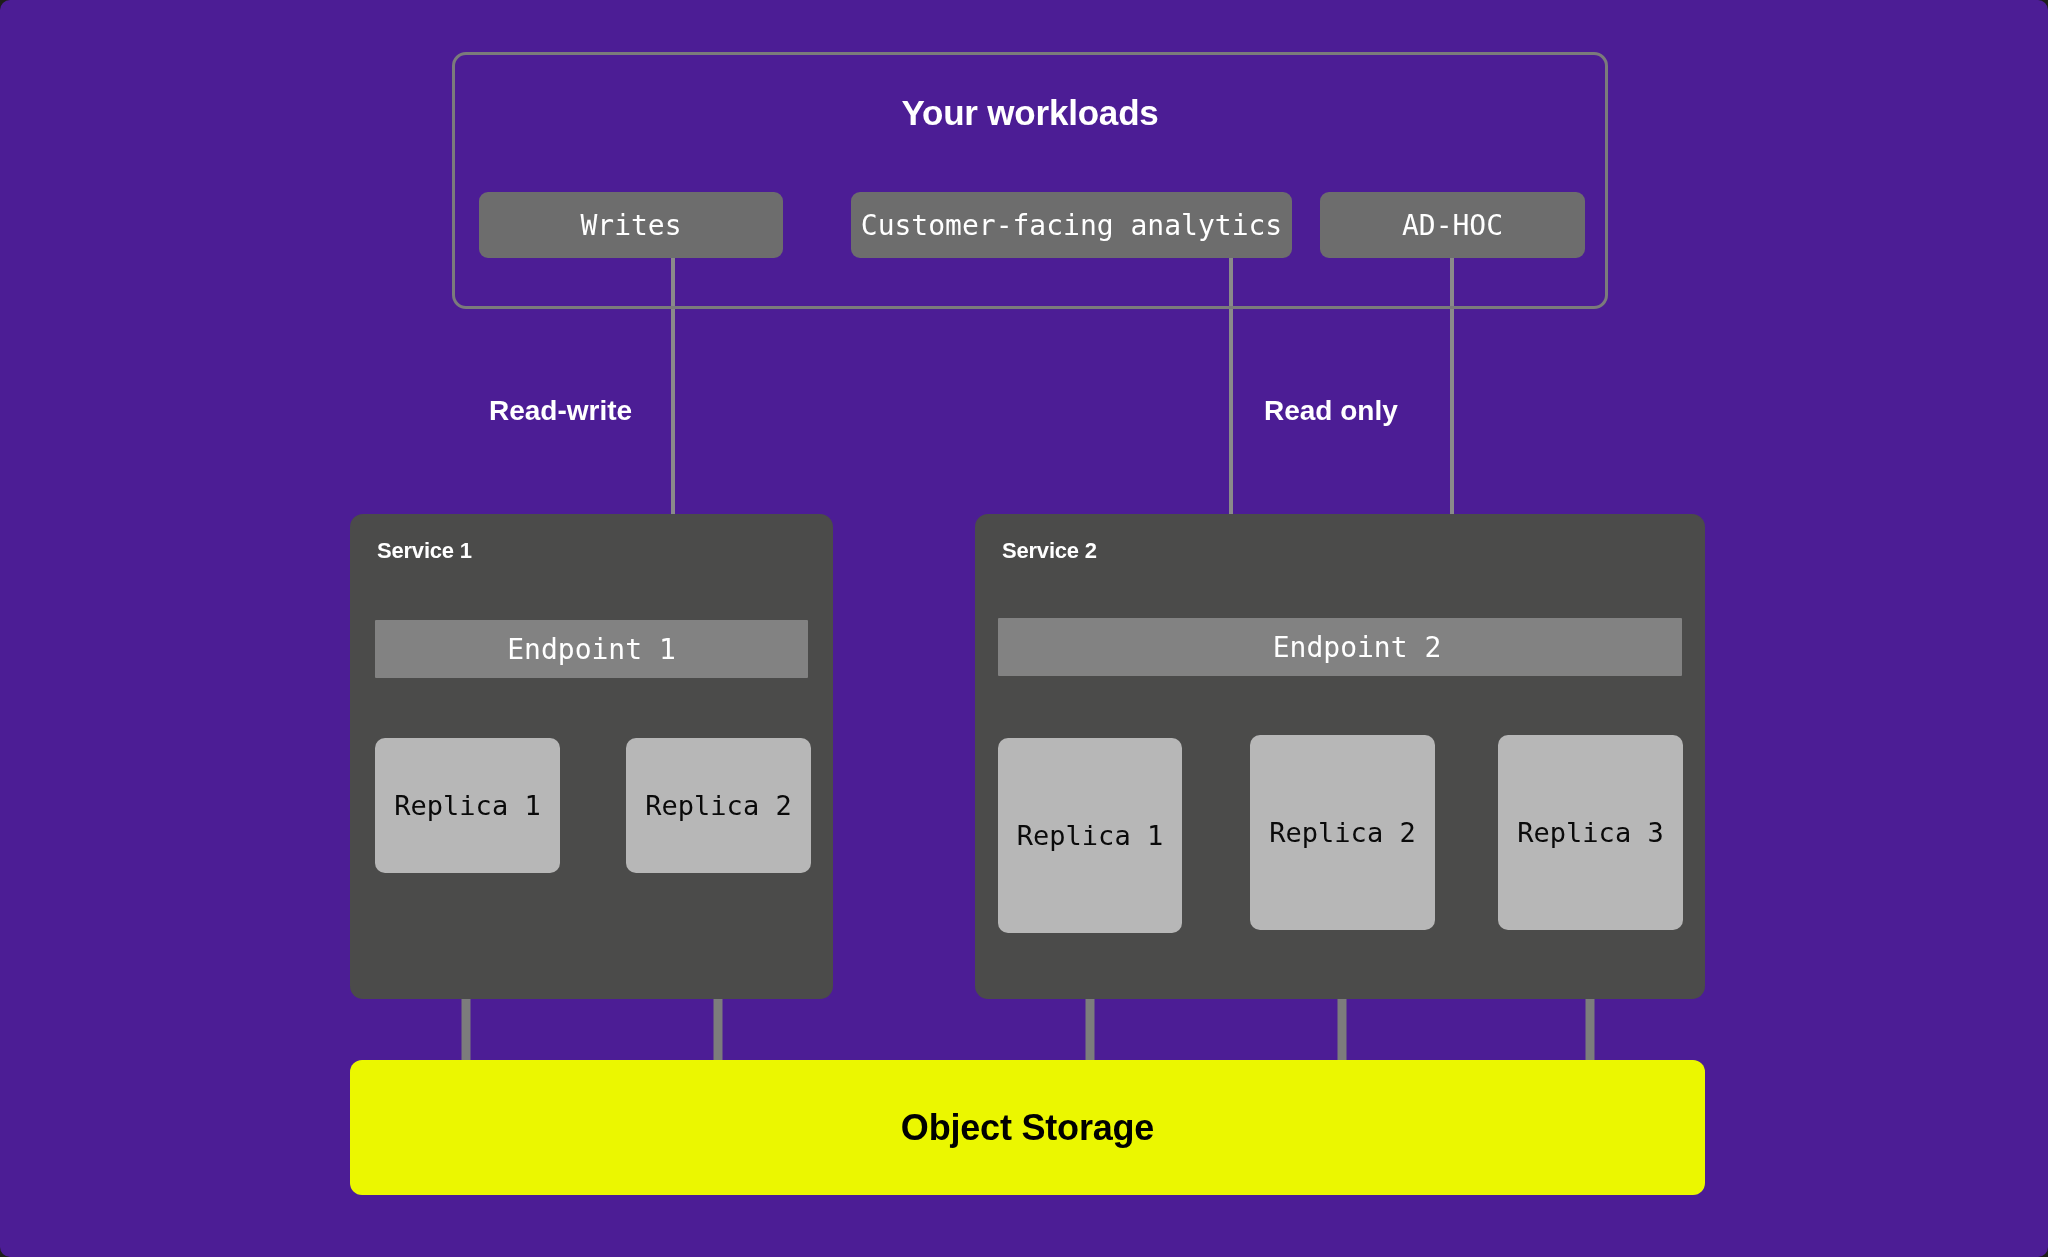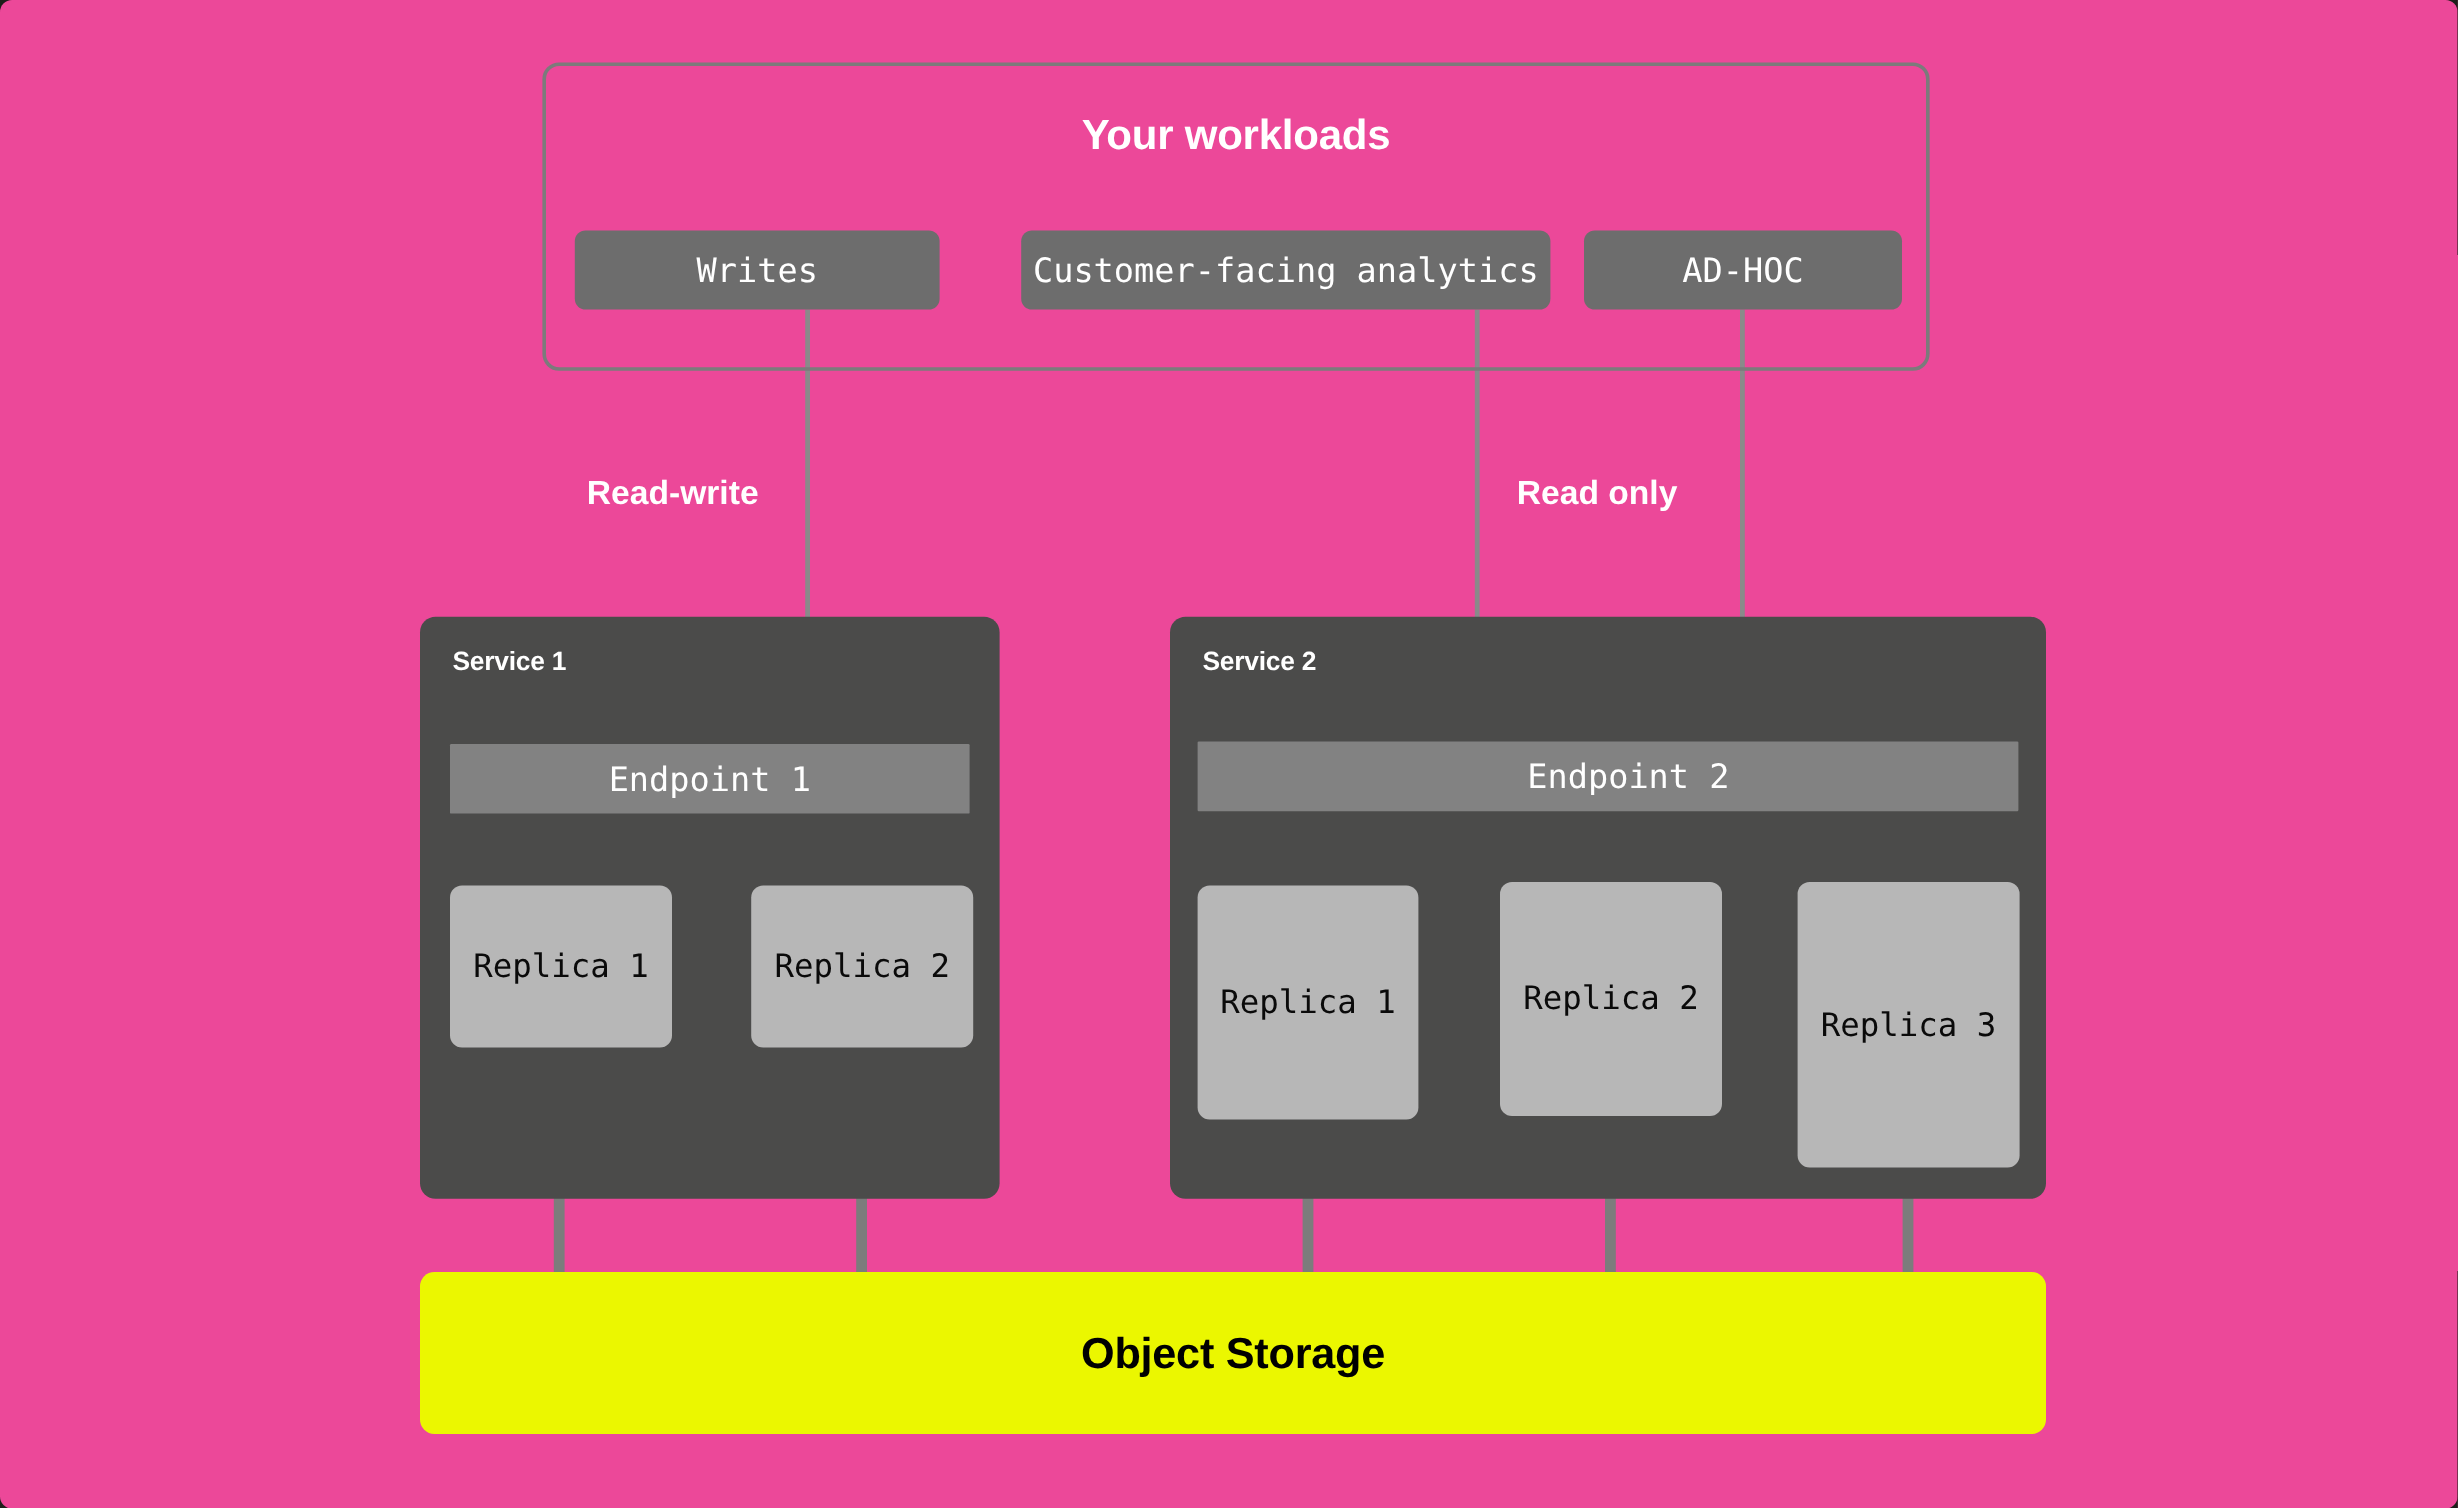--- a/index.html
+++ b/index.html
@@ -8,21 +8,21 @@
     background: #1d1e1a;
     width: 2048px;
     height: 1257px;
     overflow: hidden;
     font-family: "Liberation Sans", sans-serif;
   }
   #canvas {
     position: relative;
     width: 2048px;
     height: 1257px;
-    background: #ec4899;
+    background: #4c1d95;
     border-radius: 10px;
   }
   svg#wires {
     position: absolute;
     left: 0; top: 0;
     width: 2048px;
     height: 1257px;
     pointer-events: none;
   }
   
@@ -119,21 +119,21 @@
     font-size: 27px;
     display: flex;
     align-items: center;
     justify-content: center;
     box-sizing: border-box;
   }
   #s1-r1 { left: 375px;  top: 738px; width: 185px; height: 135px; }
   #s1-r2 { left: 626px;  top: 738px; width: 185px; height: 135px; }
   #s2-r1 { left: 998px;  top: 738px; width: 184px; height: 195px; }
   #s2-r2 { left: 1250px; top: 735px; width: 185px; height: 195px; }
-  #s2-r3 { left: 1498px; top: 735px; width: 185px; height: 238px; }
+  #s2-r3 { left: 1498px; top: 735px; width: 185px; height: 195px; }
 
   
   #object-storage {
     position: absolute;
     left: 350px;
     top: 1060px;
     width: 1355px;
     height: 135px;
     background: #ebf700;
     border-radius: 12px;

